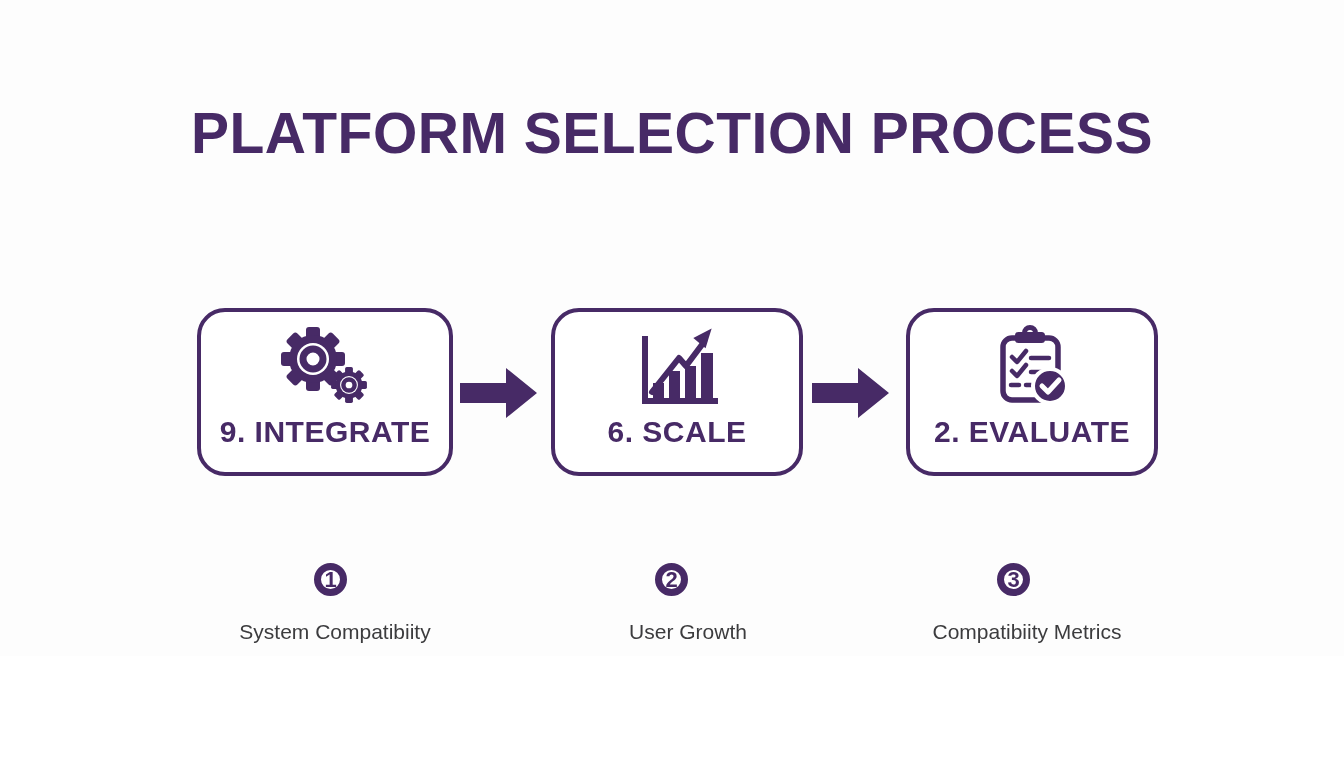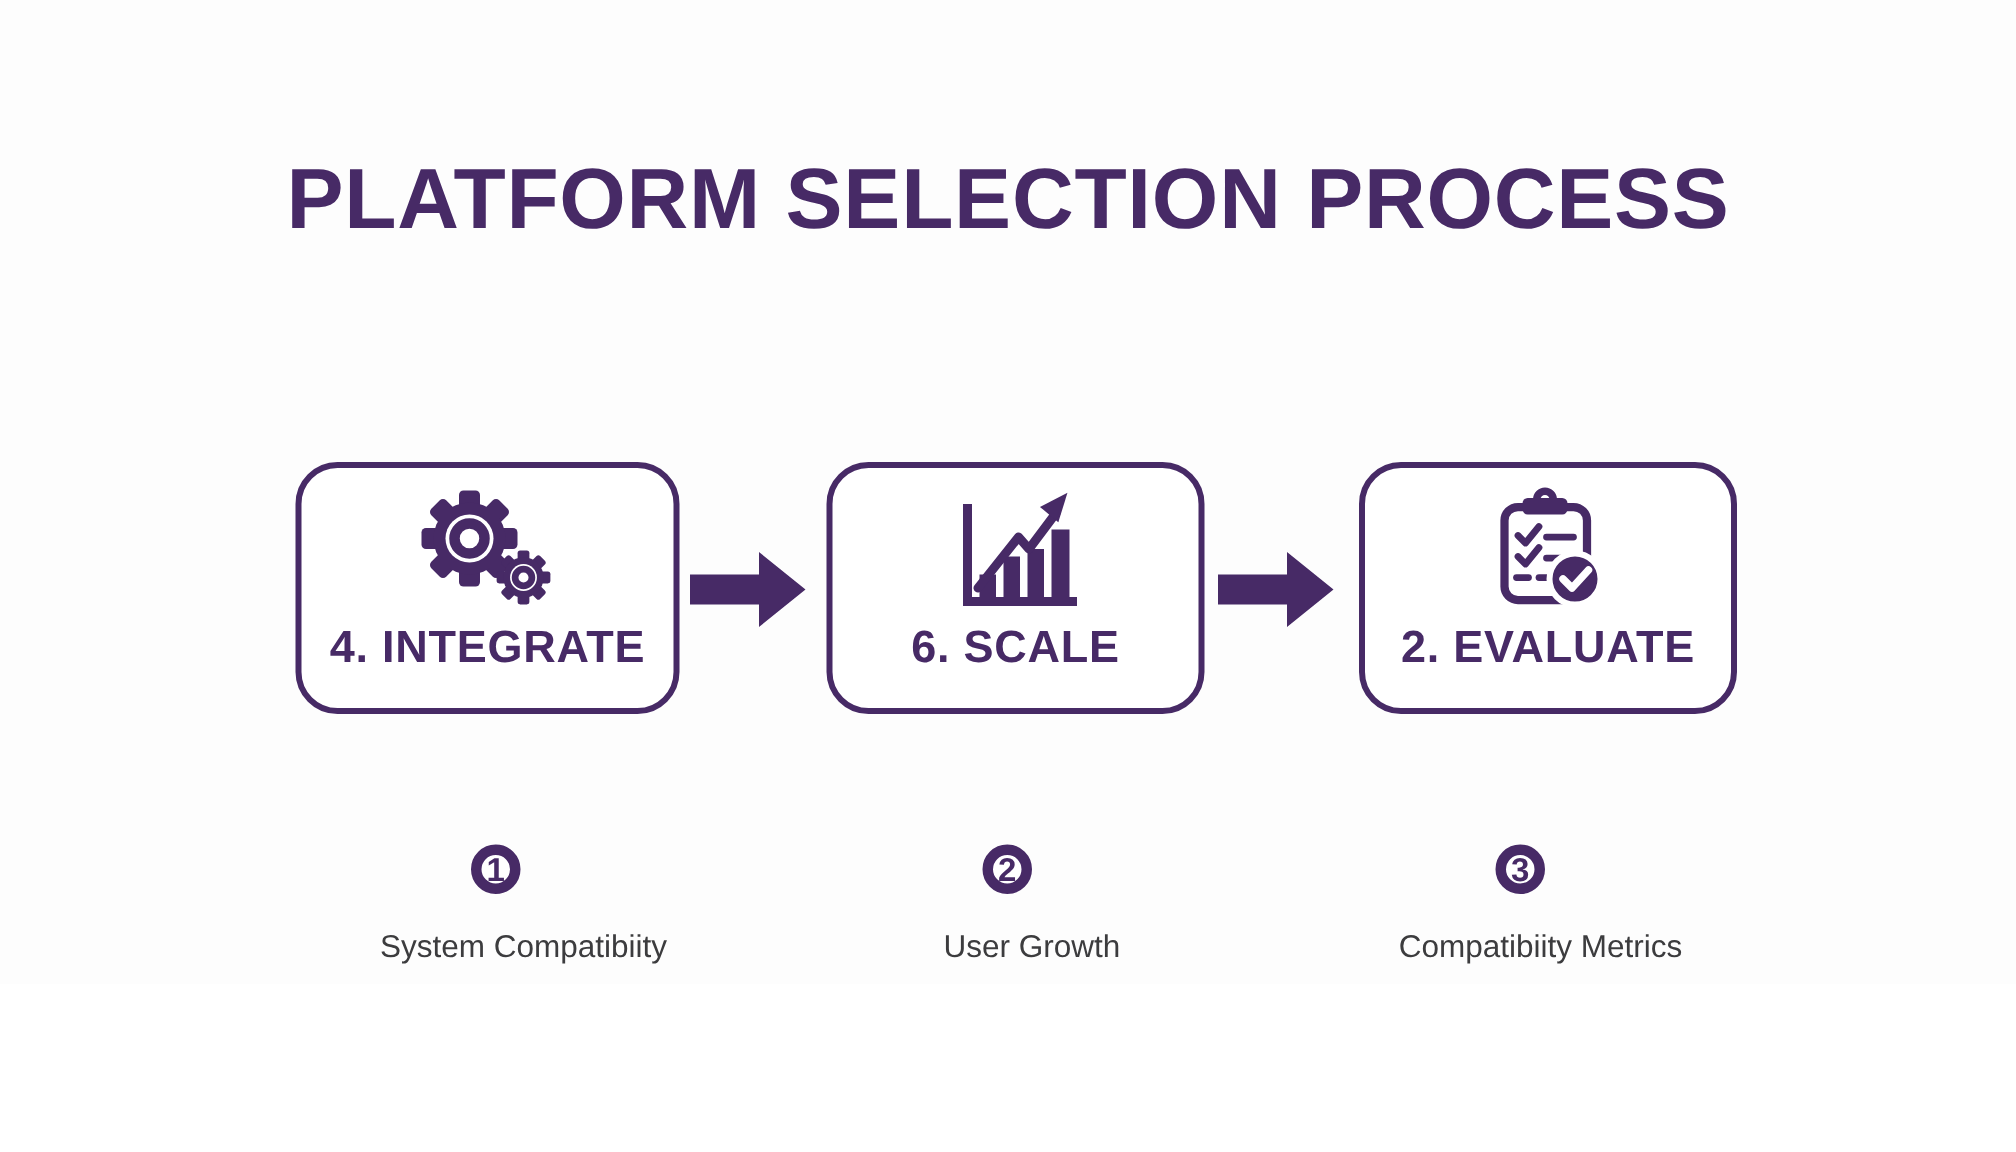--- a/index.html
+++ b/index.html
@@ -83,21 +83,21 @@
   #badge-2 { left: 655px; }
   #badge-3 { left: 997px; }
   .crit-label {
     position: absolute;
     top: 620px;
     transform: translateX(-50%);
     font-size: 21px;
     color: var(--label-gray);
     white-space: nowrap;
   }
-  #clabel-1 { left: 349px; }
+  #clabel-1 { left: 335px; }
   #clabel-2 { left: 688px; }
   #clabel-3 { left: 1027px; }
 </style>
 </head>
 <body>
 
 <div class="canvas">
 
   <div class="title">PLATFORM SELECTION PROCESS</div>
 
@@ -117,21 +117,21 @@
           <rect class="fill" x="-32" y="-7" width="64" height="14" rx="3"></rect>
           <rect class="fill" x="-32" y="-7" width="64" height="14" rx="3" transform="rotate(45)"></rect>
           <rect class="fill" x="-32" y="-7" width="64" height="14" rx="3" transform="rotate(90)"></rect>
           <rect class="fill" x="-32" y="-7" width="64" height="14" rx="3" transform="rotate(135)"></rect>
           <circle class="fill" r="24"></circle>
           <circle r="16" fill="#fff"></circle>
           <circle class="stroke" r="10" stroke-width="8"></circle>
         </g>
       </svg>
     </div>
-    <div class="step-label">4. INTEGRATE</div>
+    <div class="step-label">9. INTEGRATE</div>
   </div>
 
   <svg class="arrow" id="arrow-1" width="78" height="52" viewBox="0 0 78 52">
     <polygon class="fill" points="0,16 46,16 46,1 77,26 46,51 46,36 0,36"></polygon>
   </svg>
 
   <div class="step-box" id="step-2">
     <div class="icon-wrap">
       <svg width="90" height="80" viewBox="0 0 90 80">
         <path class="stroke" d="M13 10 L13 75 L86 75" stroke-width="6"></path>

